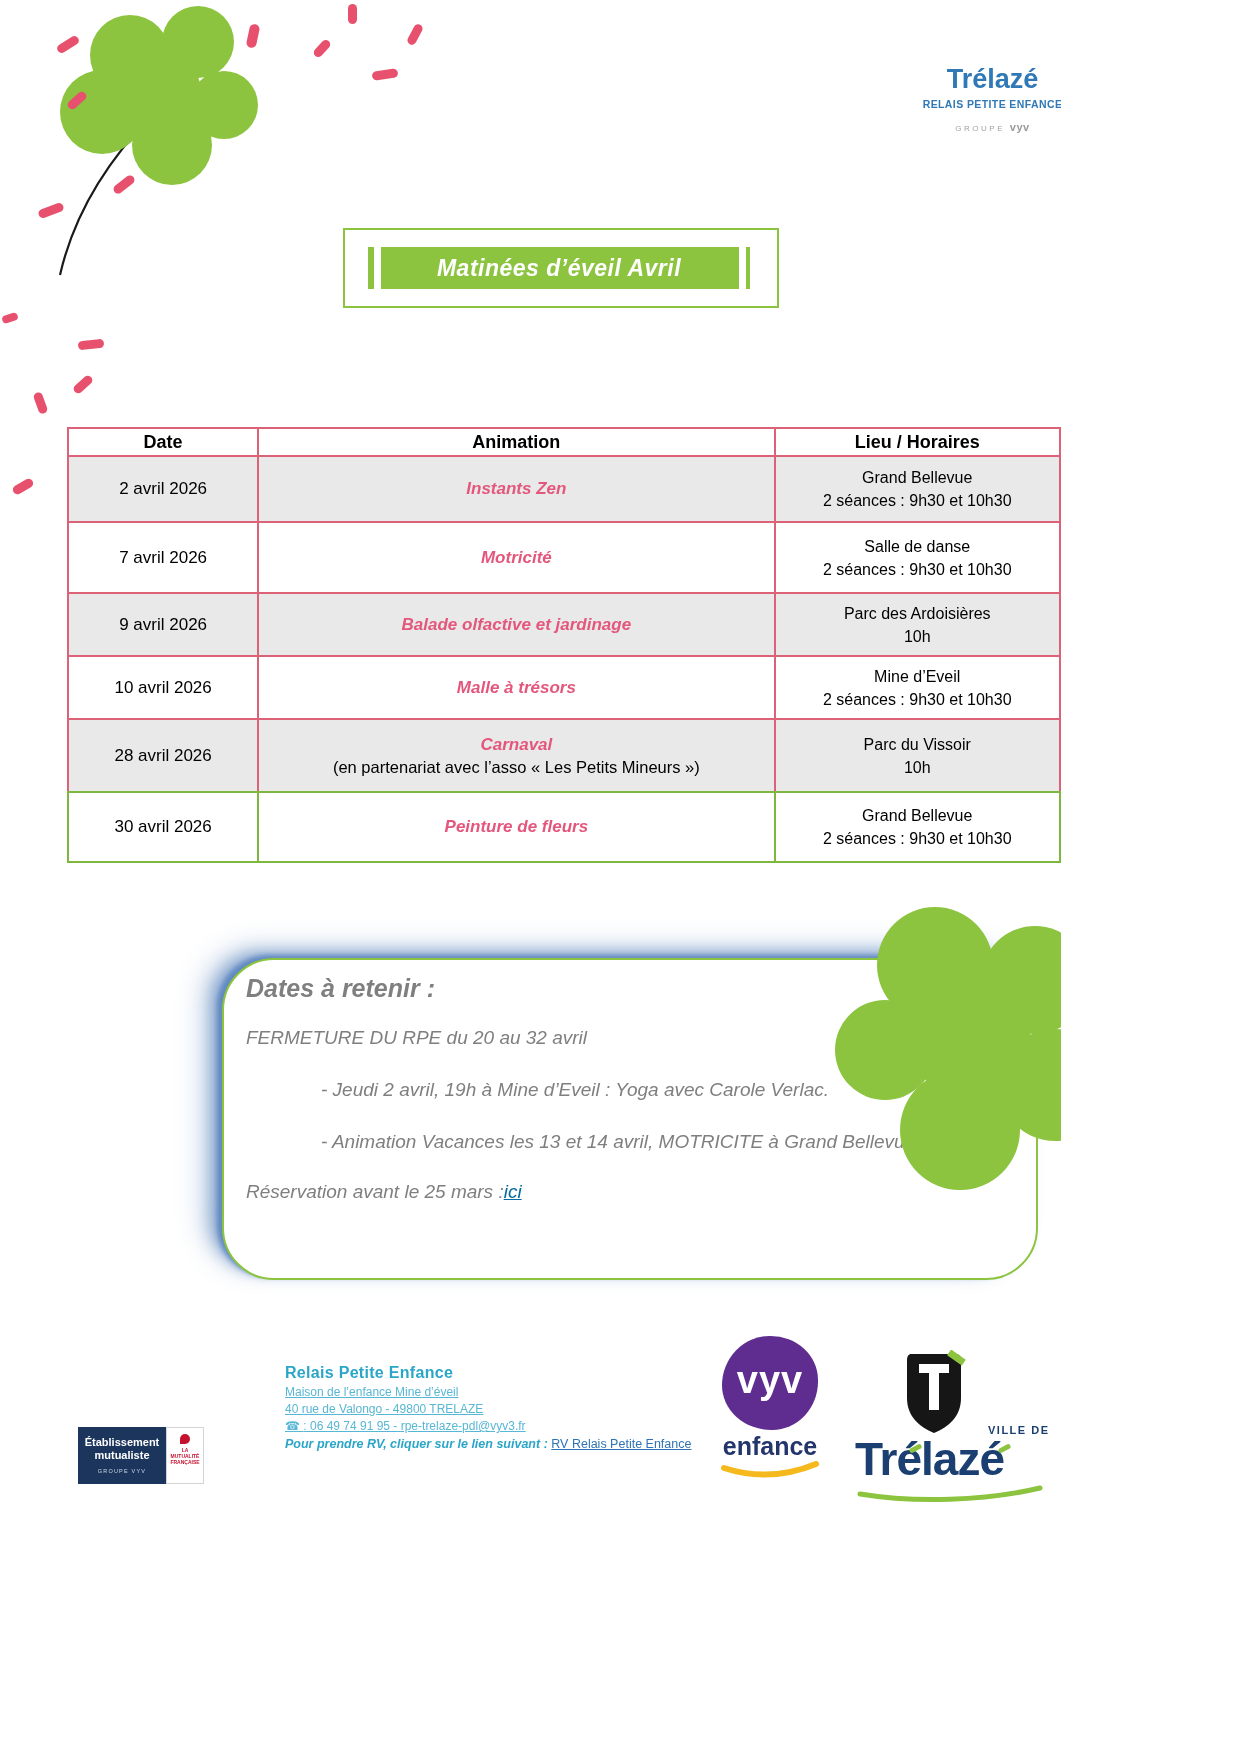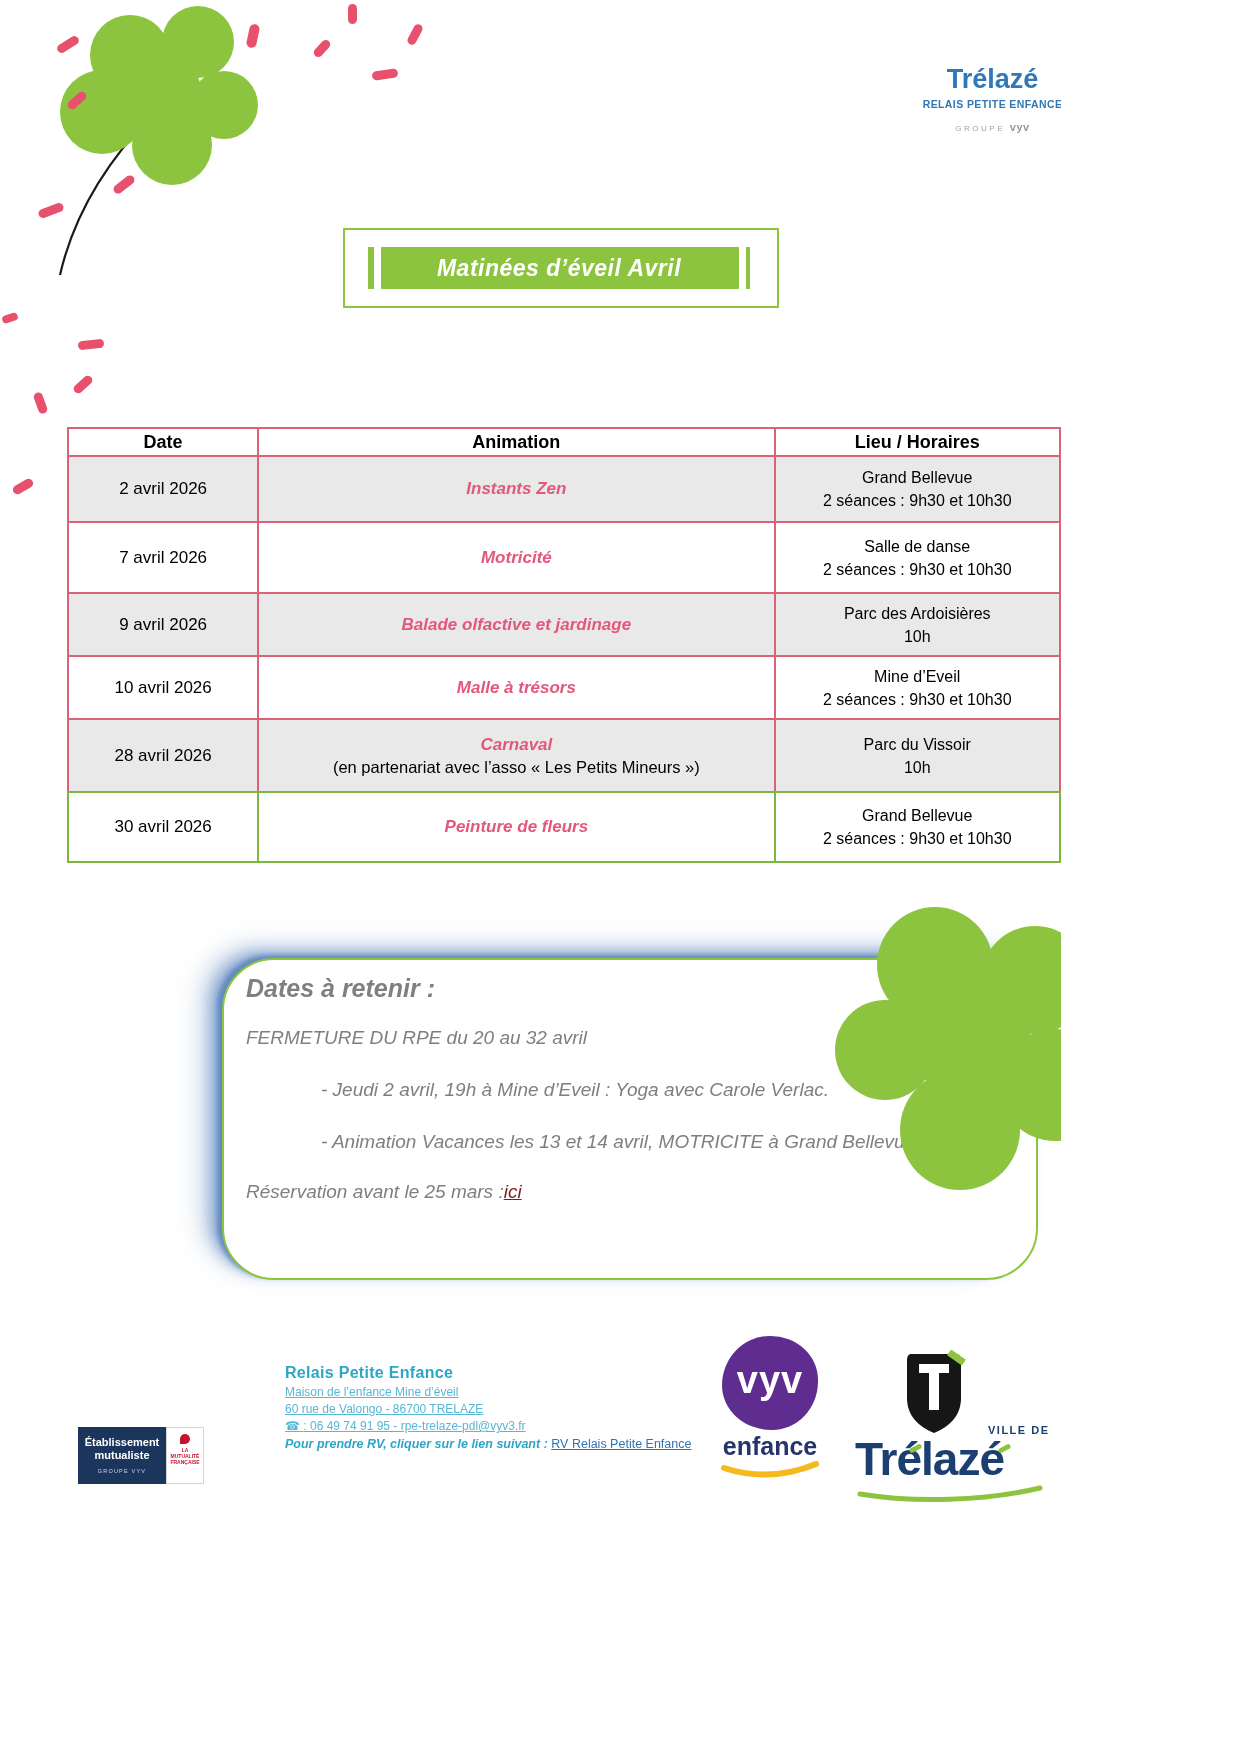--- a/index.html
+++ b/index.html
@@ -43,21 +43,21 @@
              border:2px solid #8CC43F;border-radius:52px;z-index:1;
              box-shadow:-5px -3px 4px rgba(91,133,190,.85),
                         -12px -7px 14px rgba(91,133,190,.55),
                         -21px -12px 26px rgba(91,133,190,.30);}
   .nb{position:absolute;z-index:3;color:#7F7F7F;font-style:italic;font-size:19px;}
   .nb-title{left:246px;top:974px;font-weight:bold;font-size:25px;}
   .nb-l1{left:246px;top:1027px;}
   .nb-l2{left:321px;top:1079px;}
   .nb-l3{left:321px;top:1131px;}
   .nb-l4{left:246px;top:1181px;}
-  .link{color:#7f1d1d;text-decoration:underline;cursor:pointer;}
+  .link{color:#0369a1;text-decoration:underline;cursor:pointer;}
 
   
   .badge{position:absolute;left:78px;top:1427px;width:126px;height:57px;display:flex;z-index:2;}
   .badge-navy{width:88px;background:#1C355D;color:#fff;text-align:center;padding-top:9px;box-sizing:border-box;}
   .badge-navy .b1{font-size:11px;font-weight:bold;line-height:13px;}
   .badge-navy .b2{font-size:11px;font-weight:bold;line-height:13px;}
   .badge-navy .b3{font-size:5.5px;letter-spacing:1.2px;margin-top:6px;color:#cfd8e6;}
   .badge-white{flex:1;background:#fff;border:1px solid #d5d5d5;text-align:center;padding-top:6px;box-sizing:border-box;}
   .mf-glyph{width:10px;height:10px;border-radius:50% 50% 50% 0;background:#C4122F;margin:0 auto 3px auto;}
   .mf-text{font-size:5px;font-weight:bold;color:#C4122F;line-height:6px;}
@@ -230,21 +230,21 @@
     <div class="badge-white">
       <div class="mf-glyph"></div>
       <div class="mf-text">LA MUTUALITÉ</div>
       <div class="mf-text">FRANÇAISE</div>
     </div>
   </div>
 
   <div class="contact">
     <div class="contact-title">Relais Petite Enfance</div>
     <div class="contact-line">Maison de l’enfance Mine d’éveil</div>
-    <div class="contact-line">60 rue de Valongo - 86700 TRELAZE</div>
+    <div class="contact-line">40 rue de Valongo - 49800 TRELAZE</div>
     <div class="contact-line">
       <span>☎</span>
       <span>: 06 49 74 91 95 - rpe-trelaze-pdl@vyv3.fr</span>
     </div>
     <div class="rv-line">
       <span>Pour prendre RV, cliquer sur le lien suivant :</span>
       <span class="rv-link">RV Relais Petite Enfance</span>
     </div>
   </div>
 

